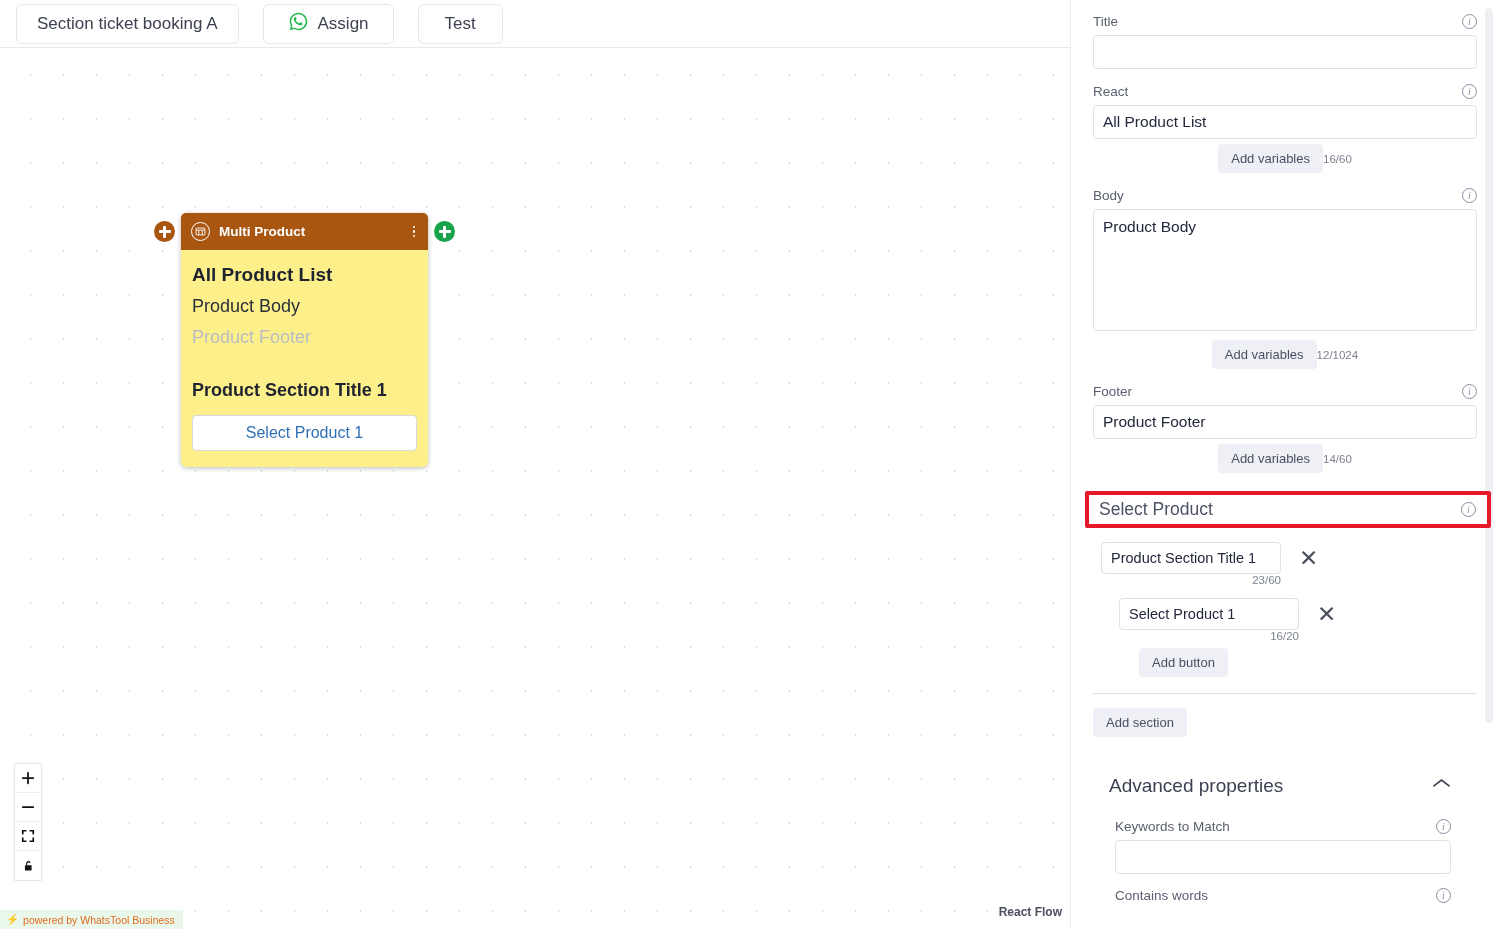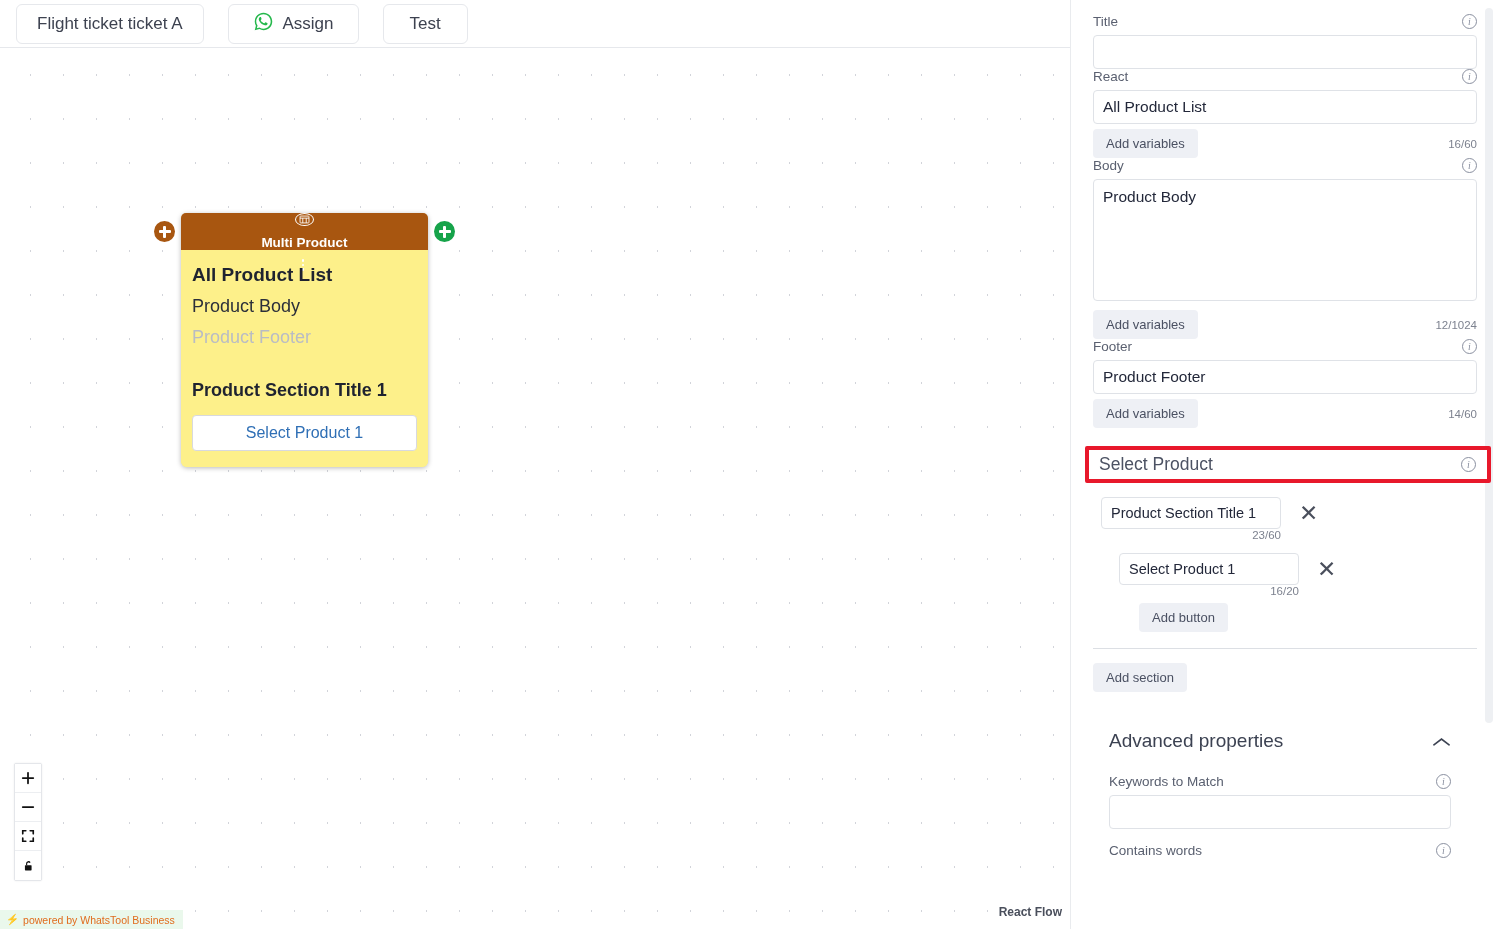--- a/index.html
+++ b/index.html
@@ -78,21 +78,20 @@
     background: #fdf08a;
     overflow: visible;
   }
   #node-header {
     height: 37px;
     background: #a85610;
     border-radius: 5px 5px 0 0;
     display: flex; align-items: center;
     padding: 0 10px;
     gap: 9px;
-    flex-direction: column;
   }
   #node-header .title {
     color: #ffffff; font-size: 13.5px; font-weight: bold;
     flex: 1;
   }
   .node-icon-circle {
     width: 19px; height: 19px; border-radius: 50%;
     border: 1.6px solid #ffffff;
     display: flex; align-items: center; justify-content: center;
   }
@@ -217,34 +216,34 @@
     border: 1px solid #dfe2e7;
     border-radius: 4px;
     padding: 8px 9px;
     font-size: 15.5px;
     color: #23283a;
     font-family: "Liberation Sans", sans-serif;
     resize: none;
     outline: none;
   }
   .below-row {
-    display: flex; align-items: center; justify-content: space-between;
+    display: flex; align-items: center; justify-content: center;
     margin-top: 5px;
   }
   .pill-btn {
     background: #eef0f5;
     border: none; border-radius: 4px;
     color: #4a5062;
     font-size: 13px;
     padding: 7px 13px;
     cursor: pointer;
     font-family: "Liberation Sans", sans-serif;
   }
   .counter { font-size: 11.5px; color: #7d828f; }
-  .block { }
+  .block { margin-bottom: 15px; }
 
   
   #select-product-box {
     position: relative;
     border: 4px solid #e8182b;
     border-radius: 2px;
     margin: 18px 0 14px -8px;
     width: 406px;
     height: 37px;
     display: flex; align-items: center; justify-content: space-between;
@@ -273,34 +272,34 @@
   .x-btn {
     background: none; border: none; cursor: pointer;
     color: #4a4f5c; font-size: 23px; line-height: 1;
     padding: 2px 4px; margin-top: 3px;
     font-family: "Liberation Sans", sans-serif;
   }
   #add-button-btn { margin-left: 46px; margin-top: 6px; }
   .divider { border: none; border-top: 1px solid #dcdfe4; margin: 16px 0 14px 0; }
   #add-section-btn { margin-left: 0; }
   #advanced-header {
-    display: flex; align-items: flex-end; justify-content: space-between;
+    display: flex; align-items: flex-start; justify-content: space-between;
     margin: 38px 0 22px 16px; padding-right: 26px;
     cursor: pointer;
   }
   #advanced-header .adv-title { font-size: 19px; color: #3c4252; }
-  .adv-block { margin-left: 16px; padding-right: 26px; }
+  .adv-block { margin-left: 22px; padding-right: 26px; }
   .adv-label { font-size: 13.5px; color: #5a6070; }
 </style>
 </head>
 <body>
 
 <div id="topbar">
   <div class="chip" id="chip-flow">
-    <span>Flight ticket ticket A</span>
+    <span>Section ticket booking A</span>
   </div>
   <div class="chip" id="chip-assign">
     <span>
       <svg width="21" height="21" viewBox="0 0 24 24">
         <path fill="#25b84c" d="M12 2C6.5 2 2 6.5 2 12c0 1.8.5 3.4 1.3 4.8L2 22l5.3-1.3C8.7 21.5 10.3 22 12 22c5.5 0 10-4.5 10-10S17.5 2 12 2zm0 1.8c4.5 0 8.2 3.7 8.2 8.2s-3.7 8.2-8.2 8.2c-1.5 0-3-.4-4.2-1.2l-.3-.2-3.1.8.8-3-.2-.3c-.9-1.3-1.3-2.8-1.3-4.3 0-4.5 3.7-8.2 8.3-8.2z"></path>
         <path fill="#25b84c" d="M9.3 7.4c-.2-.5-.4-.5-.6-.5h-.5c-.2 0-.5.1-.7.4-.3.3-.9.9-.9 2.1s.9 2.4 1 2.6c.1.2 1.7 2.8 4.3 3.8 2.1.8 2.6.7 3 .6.5-.1 1.4-.6 1.6-1.2.2-.6.2-1.1.1-1.2-.1-.1-.2-.2-.5-.3l-1.6-.8c-.2-.1-.4-.1-.6.1l-.8 1c-.1.2-.3.2-.5.1-.3-.1-1.2-.4-2.2-1.4-.8-.7-1.4-1.6-1.5-1.9-.1-.2 0-.4.1-.5l.4-.5c.1-.2.2-.3.3-.5.1-.2 0-.4 0-.5l-.4-1.4z"></path>
       </svg>
     </span>
     <span>Assign</span>
   </div>

